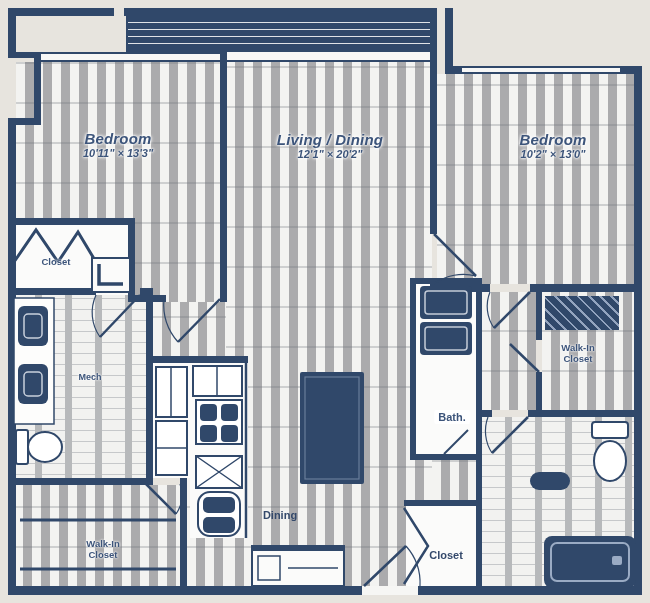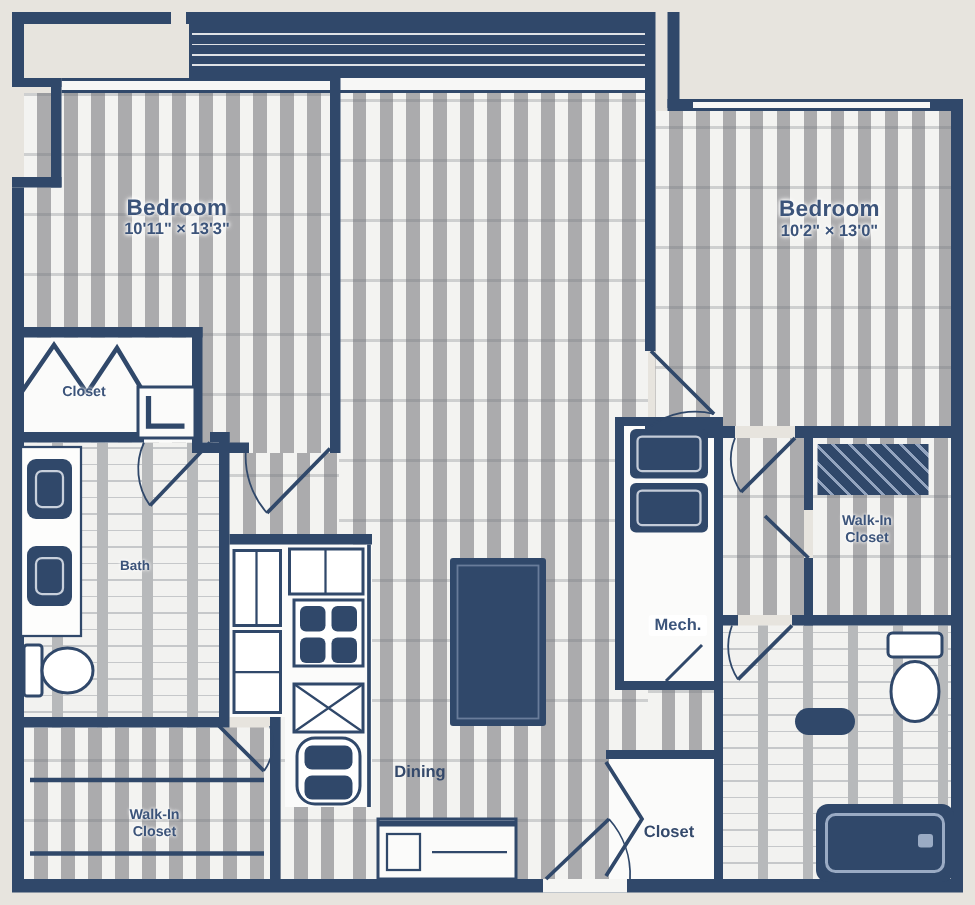--- a/index.html
+++ b/index.html
@@ -16,21 +16,21 @@
        repeating-linear-gradient(90deg, rgba(180,182,184,0) 0 23px, #b7b9bb 23px 30px),
        repeating-linear-gradient(0deg, #f2f2f0 0 10px, #c6c8ca 10px 11px);}
   .white-room{position:absolute;background:#fbfbfa;}
   .balcony{position:absolute;background:repeating-linear-gradient(0deg,#30486a 0 6px,#dfe2e6 6px 7px);
      border-left:2px solid #30486a;border-right:2px solid #30486a;}
   .window-h{position:absolute;background:#f7f7f6;border-top:2px solid #30486a;border-bottom:2px solid #30486a;}
   .window-v{position:absolute;background:#f7f7f6;border-left:2px solid #30486a;border-right:2px solid #30486a;}
   .threshold{position:absolute;background:#f6f6f4;}
   .hatch{position:absolute;background:repeating-linear-gradient(45deg,#30486a 0 6px,#93a4bf 6px 8px);}
   svg.overlay{position:absolute;left:0;top:0;pointer-events:none;}
-  .room-label{position:absolute;transform:translateX(-50%);text-align:center;color:#3c547a;white-space:nowrap;}
+  .room-label{position:absolute;transform:translateX(-50%);text-align:center;color:#3c547a;white-space:nowrap;font-style:italic;}
   .room-name{font-size:15px;font-weight:bold;letter-spacing:.2px;
      text-shadow:0 0 2px #fff,0 0 3px #fff,0 0 4px #fff;}
   .room-dims{font-size:11px;font-weight:bold;
      text-shadow:0 0 2px #fff,0 0 3px #fff,0 0 4px #fff;}
   .mini-label{position:absolute;transform:translateX(-50%);text-align:center;color:#3c547a;
      font-size:9.5px;font-weight:bold;line-height:11px;white-space:nowrap;
      text-shadow:0 0 2px #fff,0 0 3px #fff;}
   .plain-label{position:absolute;transform:translateX(-50%);color:#34496b;font-size:11px;
      font-weight:bold;white-space:nowrap;}
   .tag{position:absolute;transform:translateX(-50%);background:#ffffff;color:#3c547a;
@@ -233,35 +233,39 @@
         <path d="M288,568 L338,568" stroke-width="1.5"></path>
       </g>
     </g>
   </svg>
 
   <div class="room-label" style="left:118px;top:130px;">
     <div class="room-name">Bedroom</div>
     <div class="room-dims">10'11" × 13'3"</div>
   </div>
 
+  <div class="room-label" style="left:330px;top:131px;">
+    <div class="room-name">Living / Dining</div>
+    <div class="room-dims">12'1" × 20'2"</div>
+  </div>
 
   <div class="room-label" style="left:553px;top:131px;">
     <div class="room-name">Bedroom</div>
     <div class="room-dims">10'2" × 13'0"</div>
   </div>
 
   <div class="plain-label" style="left:280px;top:509px;">Dining</div>
 
-  <div class="tag" style="left:452px;top:410px;">Mech.</div>
+  <div class="tag" style="left:452px;top:410px;">Bath.</div>
 
   <div class="plain-label" style="left:446px;top:549px;text-shadow:0 0 2px #fff,0 0 3px #fff;">Closet</div>
 
   <div class="mini-label" style="left:56px;top:256px;">Closet</div>
 
-  <div class="mini-label" style="left:90px;top:372px;font-size:9px;">Bath</div>
+  <div class="mini-label" style="left:90px;top:372px;font-size:9px;">Mech</div>
 
   <div class="mini-label" style="left:103px;top:538px;">
     <div>Walk-In</div>
     <div>Closet</div>
   </div>
 
   <div class="mini-label" style="left:578px;top:342px;">
     <div>Walk-In</div>
     <div>Closet</div>
   </div>

